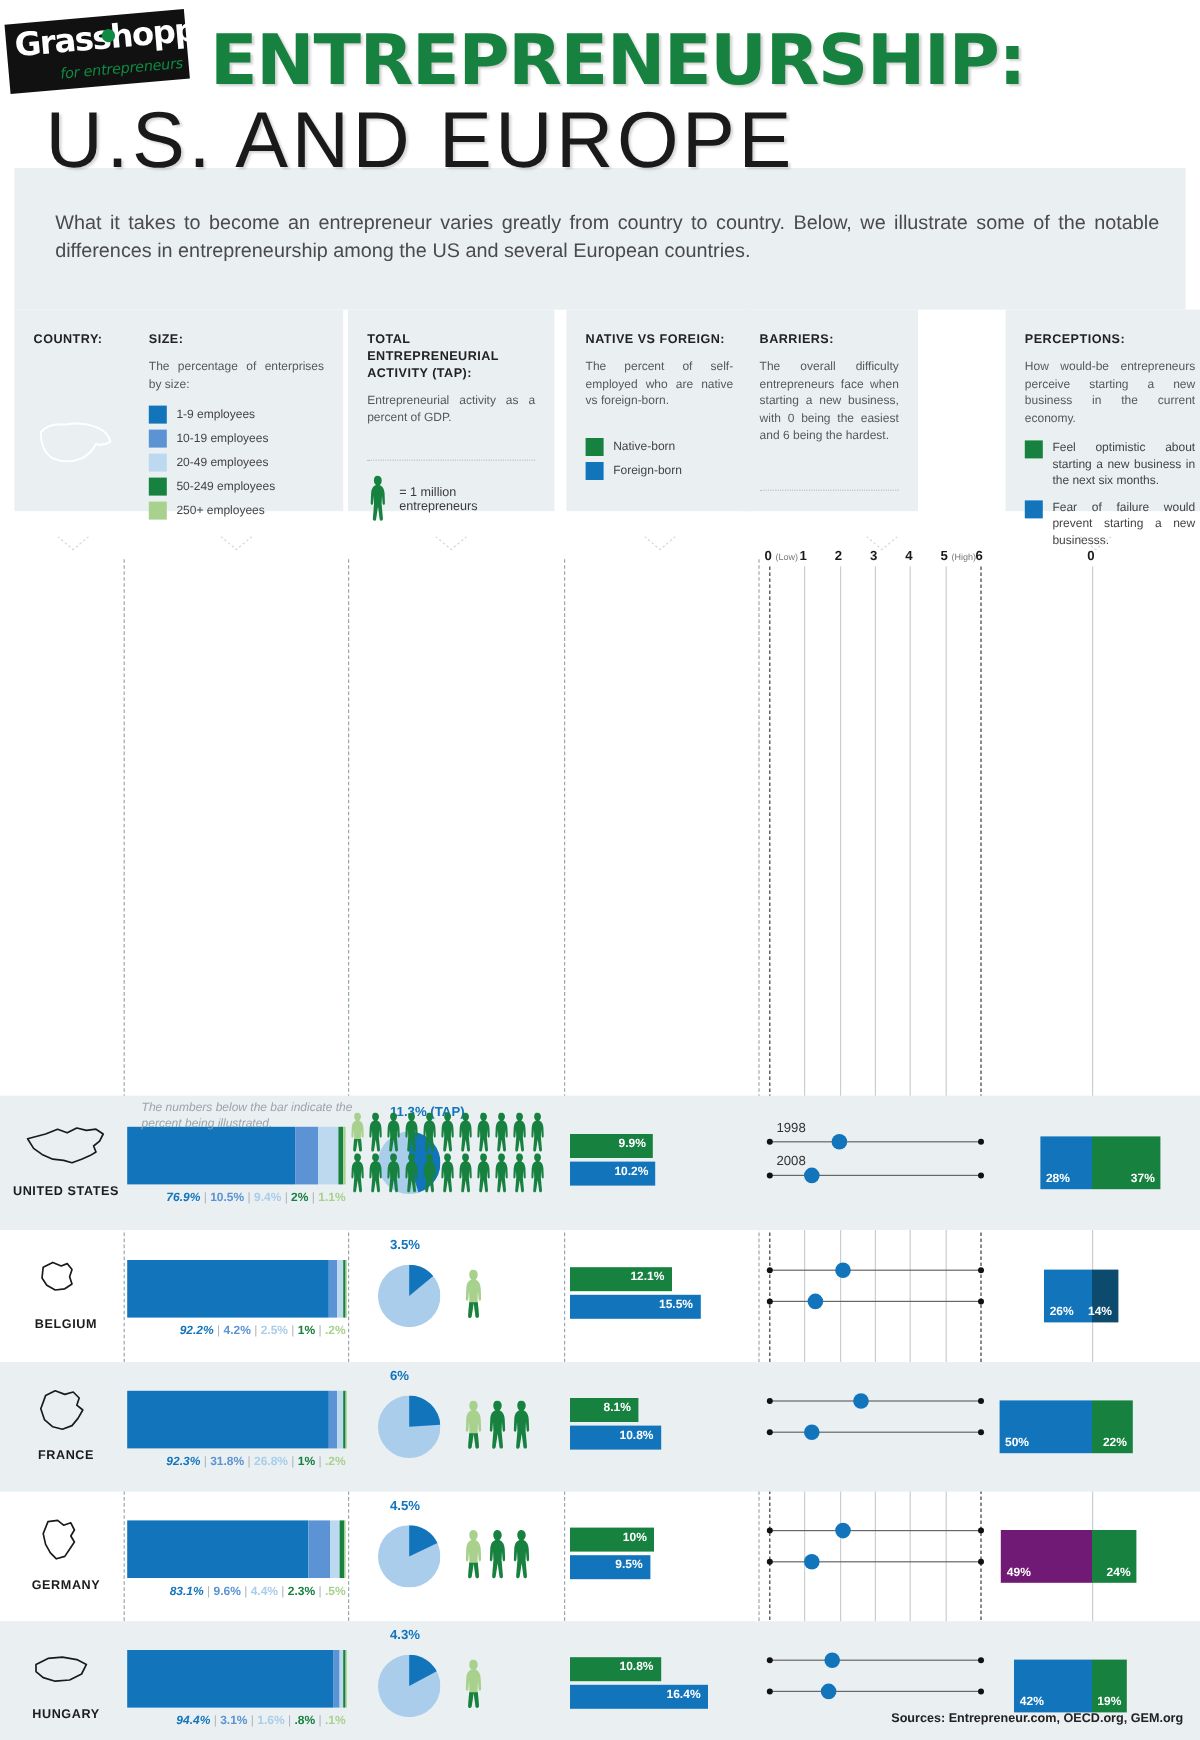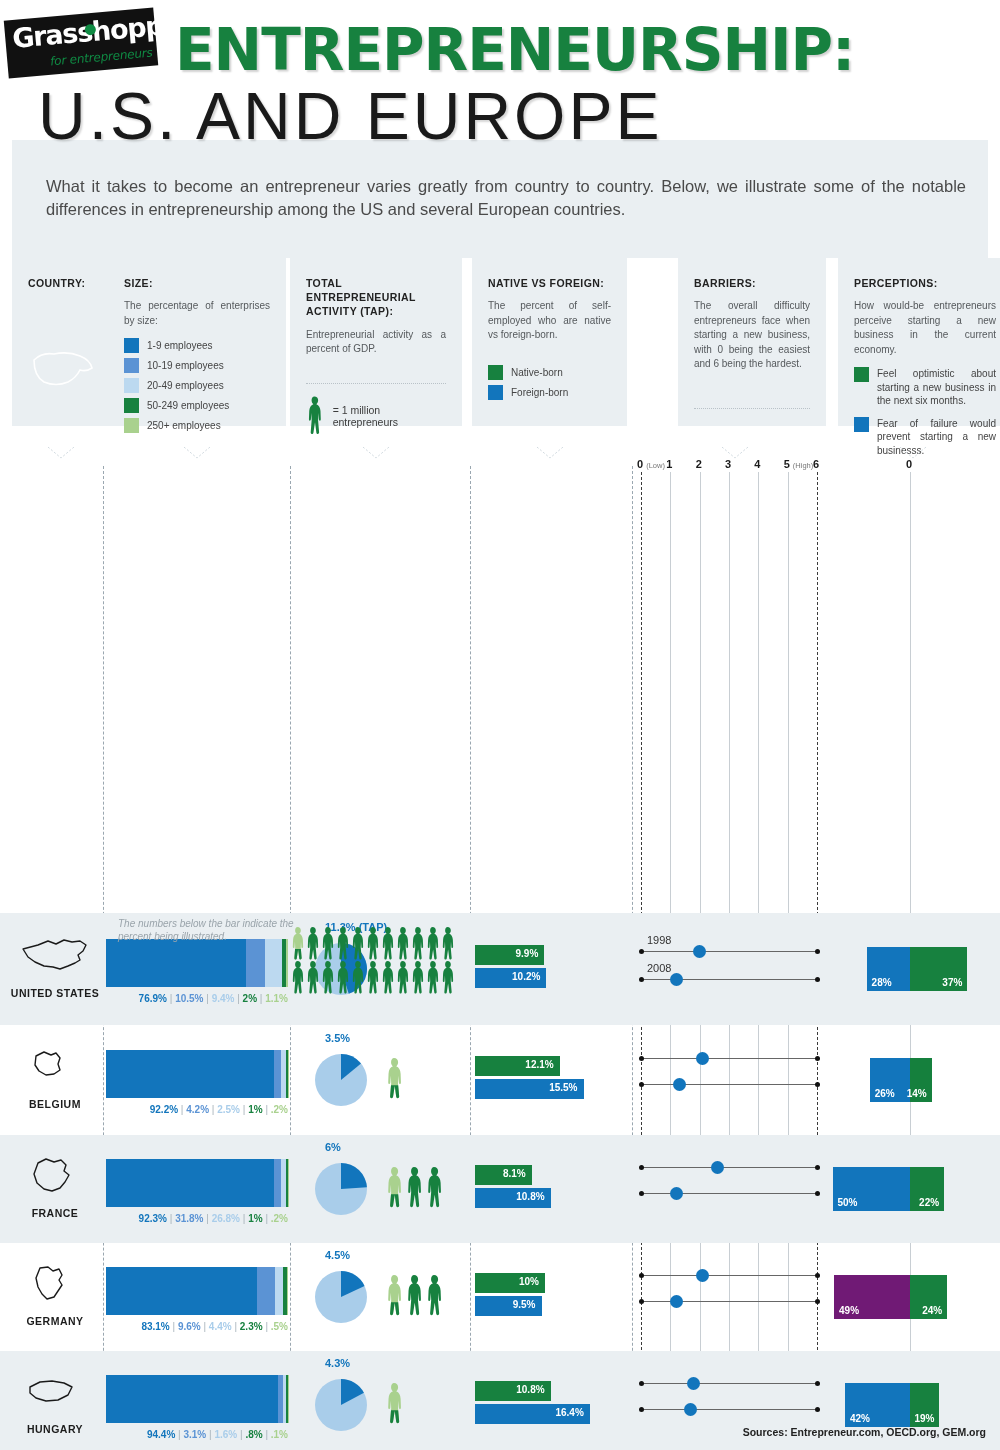--- a/index.html
+++ b/index.html
@@ -82,21 +82,21 @@
   
   .vdiv { position:absolute; top:0; border-left: 1px dashed #9aa7b0; }
 
   .country-cell { position:absolute; text-align:center; width:110px; }
   .country-name { font-size: 10.5px; font-weight: bold; letter-spacing: .5px; color:#1c1c1c; }
   .map { display:block; margin: 0 auto 6px; }
 
   .sizebar { position:absolute; height: 48px; display:flex; }
   .seg { height: 100%; }
   .sizelabel { position:absolute; font-size: 10px; font-weight: bold; text-align:right; }
-  .sizelabel .s1 { color:#1275bc; }
+  .sizelabel .s1 { color:#1275bc;font-style:italic; }
   .sizelabel .s2 { color:#5b93d4; }
   .sizelabel .s3 { color:#a9cdea; }
   .sizelabel .s4 { color:#17813f; }
   .sizelabel .s5 { color:#a9d18e; }
   .sizelabel .sep { color:#a9b4bb; font-weight:normal; }
 
   .note-italic { position:absolute; font-size:10px; font-style:italic; color:#9aa4ab; line-height:1.3; }
 
   .tap-pct { position:absolute; font-size:11px; font-weight:bold; color:#1275bc; }
   .pie { position:absolute; border-radius:50%; }
@@ -194,21 +194,21 @@
         <span class="swatch" style="background:#17813f"></span>
         <span>Native-born</span>
       </div>
       <div class="legend-row">
         <span class="swatch" style="background:#1275bc"></span>
         <span>Foreign-born</span>
       </div>
     </div>
   </div>
 
-  <div class="hcard" style="left:678px; width:148px;">
+  <div class="hcard" style="left:617px; width:148px;">
     <h3>BARRIERS:</h3>
     <p>The overall difficulty entrepreneurs face when starting a new business, with 0 being the easiest and 6 being the hardest.</p>
     <div class="dotted-sep" style="margin-top:36px;"></div>
   </div>
 
   <div class="hcard" style="left:838px; width:174px;">
     <h3>PERCEPTIONS:</h3>
     <p>How would-be entrepreneurs perceive starting a new business in the current economy.</p>
     <div class="legend-row block" style="margin-top:10px;">
       <span class="swatch" style="background:#17813f"></span>
@@ -425,21 +425,21 @@
     <div class="barend" style="left: 814.5px; top: 608px;"></div>
     <div class="bardot" style="left: 696.1px; top: 604px;"></div>
     <div class="barline" style="left: 641px; width: 176px; top: 636px;"></div>
     <div class="barend" style="left: 638.5px; top: 634px;"></div>
     <div class="barend" style="left: 814.5px; top: 634px;"></div>
     <div class="bardot" style="left: 672.633px; top: 630px;"></div>
     <div class="perc" style="left: 0px; top: 610px; width: 1000px;">
       <div class="pblue" style="left:869.7px;width:40.300000000000004px;background:#1275bc;">
         <span class="lbl" style="left:5px;">26%</span>
       </div>
-      <div class="pgreen" style="left:910px;width:21.7px;background:#15803d;">
+      <div class="pgreen" style="left:910px;width:21.7px;background:#0c4a6e;">
         <span class="lbl" style="right:5px;">14%</span>
       </div>
     </div>
     <div class="rowband alt" style="top: 687px; height: 108px;"></div>
     <div class="country-cell" style="left: 0px; top: 707px;">
       <svg class="map" width="70" height="46" viewBox="0 0 70 46">
         <path d="M18 8 L26 4 L34 7 L41 5 L46 10 L44 16 L49 20 L45 27 L40 33 L32 36 L24 34 L17 28 L14 19 Z" fill="none" stroke="#1a1a1a" stroke-width="1.4" stroke-linejoin="round"></path>
       </svg>
       <div class="country-name">FRANCE</div>
     </div>

